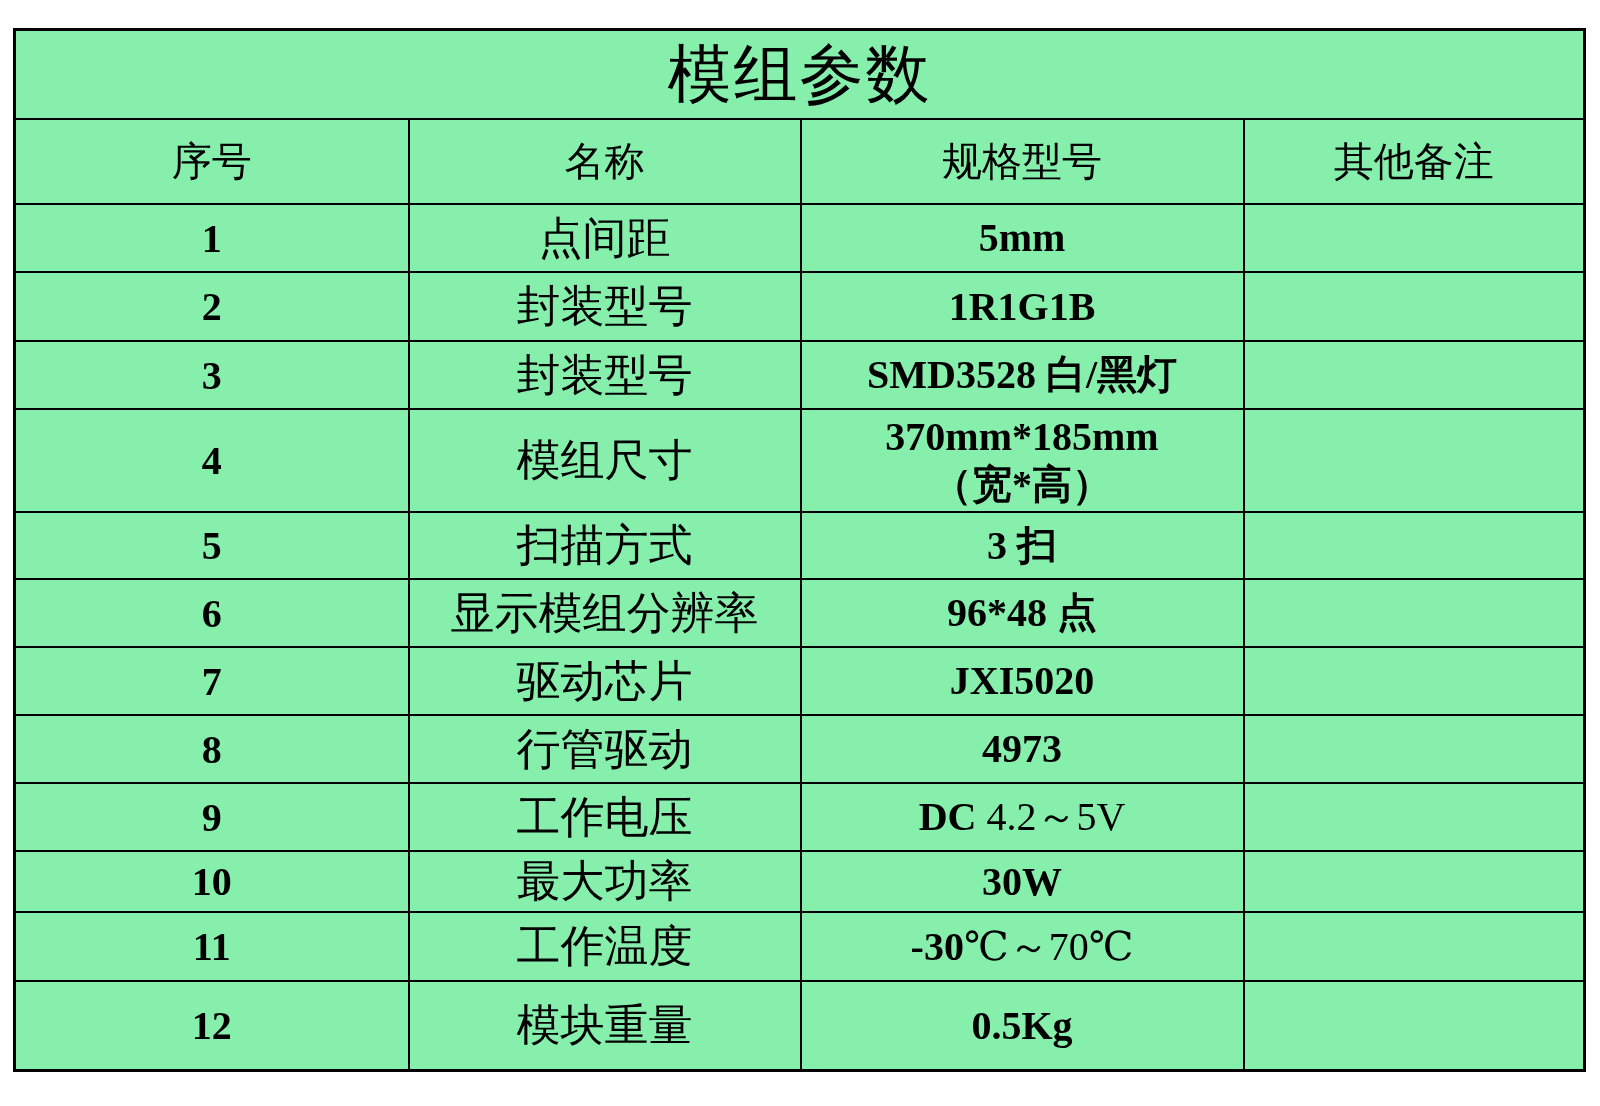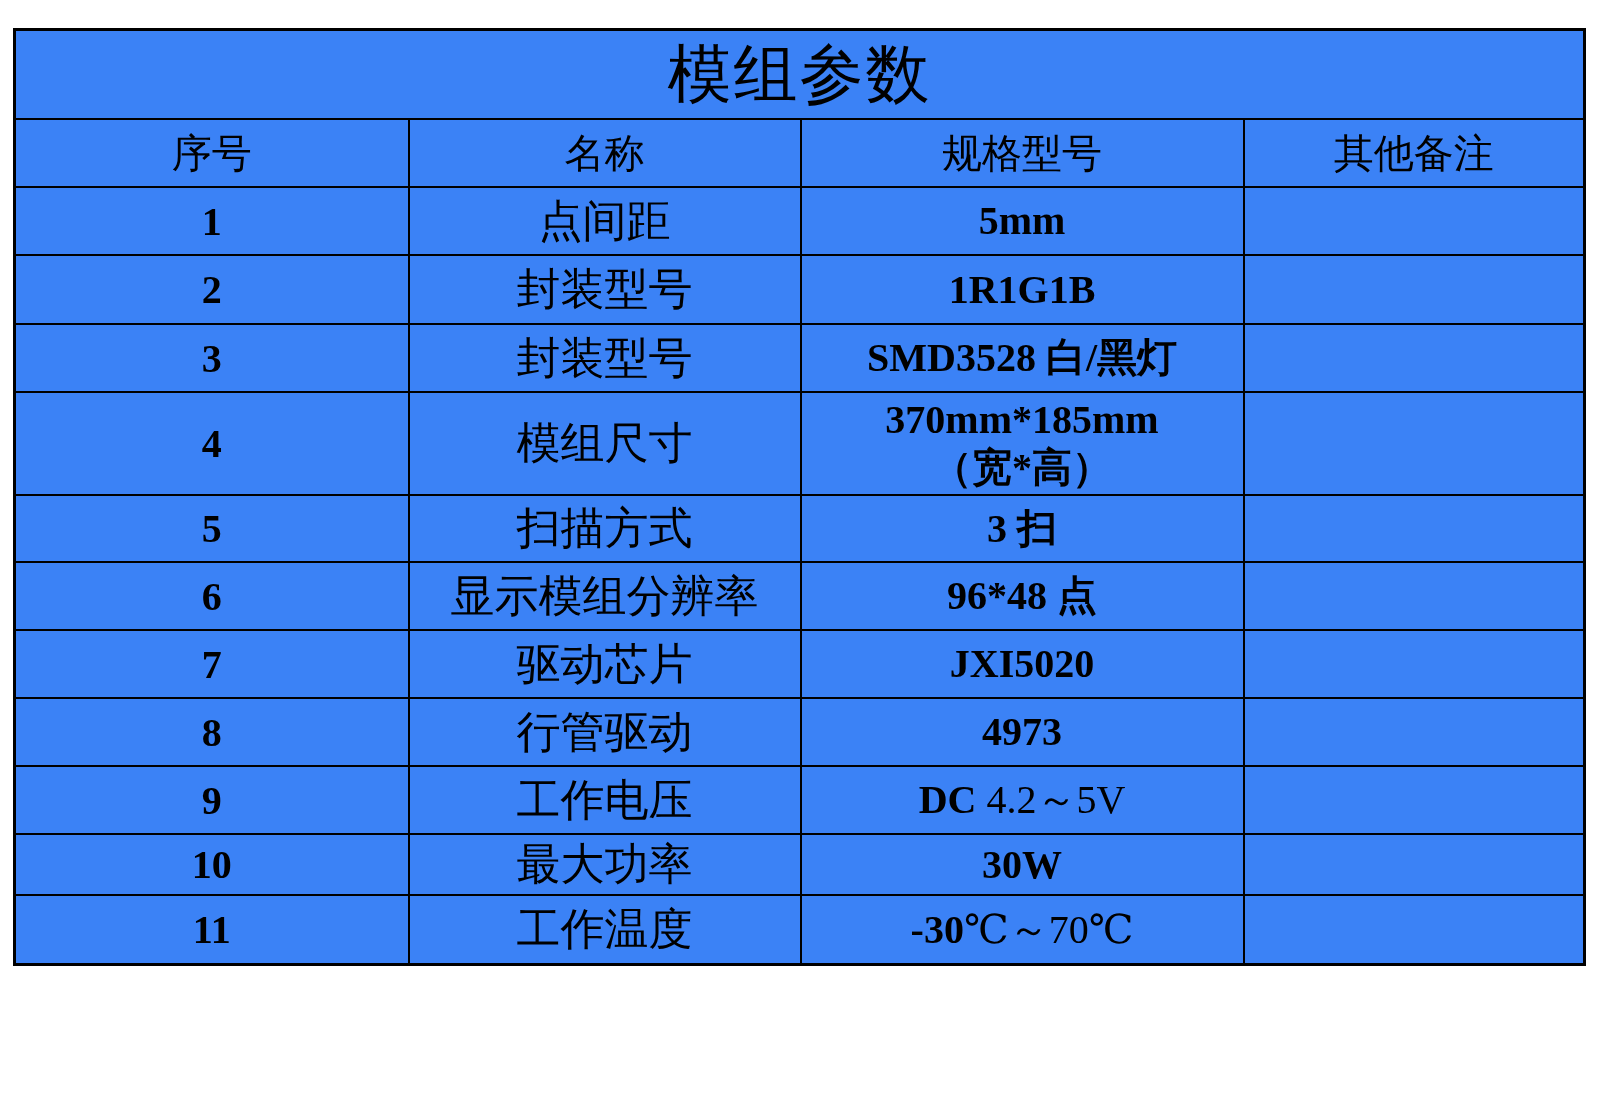--- a/index.html
+++ b/index.html
@@ -14,21 +14,21 @@
   .sheet {
     position: absolute;
     left: 13px;
     top: 28px;
     width: 1570px;
   }
   table.spec-table {
     border-collapse: collapse;
     table-layout: fixed;
     width: 1570px;
-    background: #3b82f6;
+    background: #86efac;
     border-radius: 9px;
   }
   table.spec-table td {
     border: 2px solid #000000;
     text-align: center;
     vertical-align: middle;
     padding: 0;
     overflow: hidden;
   }
   table.spec-table {
@@ -69,21 +69,21 @@
     <colgroup>
       <col style="width:394px">
       <col style="width:392px">
       <col style="width:443px">
       <col style="width:341px">
     </colgroup>
     <tbody>
       <tr style="height:85px">
         <td class="title-cell" colspan="4">模组参数</td>
       </tr>
-      <tr style="height:68px">
+      <tr style="height:85px">
         <td class="head-cell">序号</td>
         <td class="head-cell">名称</td>
         <td class="head-cell">规格型号</td>
         <td class="head-cell">其他备注</td>
       </tr>
 
       <tr style="height:68px">
         <td class="num-cell">1</td>
         <td class="name-cell">点间距</td>
         <td class="spec-cell"><span class="b">5mm</span><span class="n"></span><div class="b"></div></td>
@@ -153,15 +153,21 @@
         <td class="remark-cell"></td>
       </tr>
 
       <tr style="height:69px">
         <td class="num-cell">11</td>
         <td class="name-cell">工作温度</td>
         <td class="spec-cell"><span class="b">-30</span><span class="n">℃～70℃</span><div class="b"></div></td>
         <td class="remark-cell"></td>
       </tr>
 
+      <tr style="height:89px">
+        <td class="num-cell">12</td>
+        <td class="name-cell">模块重量</td>
+        <td class="spec-cell"><span class="b">0.5Kg</span><span class="n"></span><div class="b"></div></td>
+        <td class="remark-cell"></td>
+      </tr>
     </tbody>
   </table>
 </div>
 
 </body></html>

